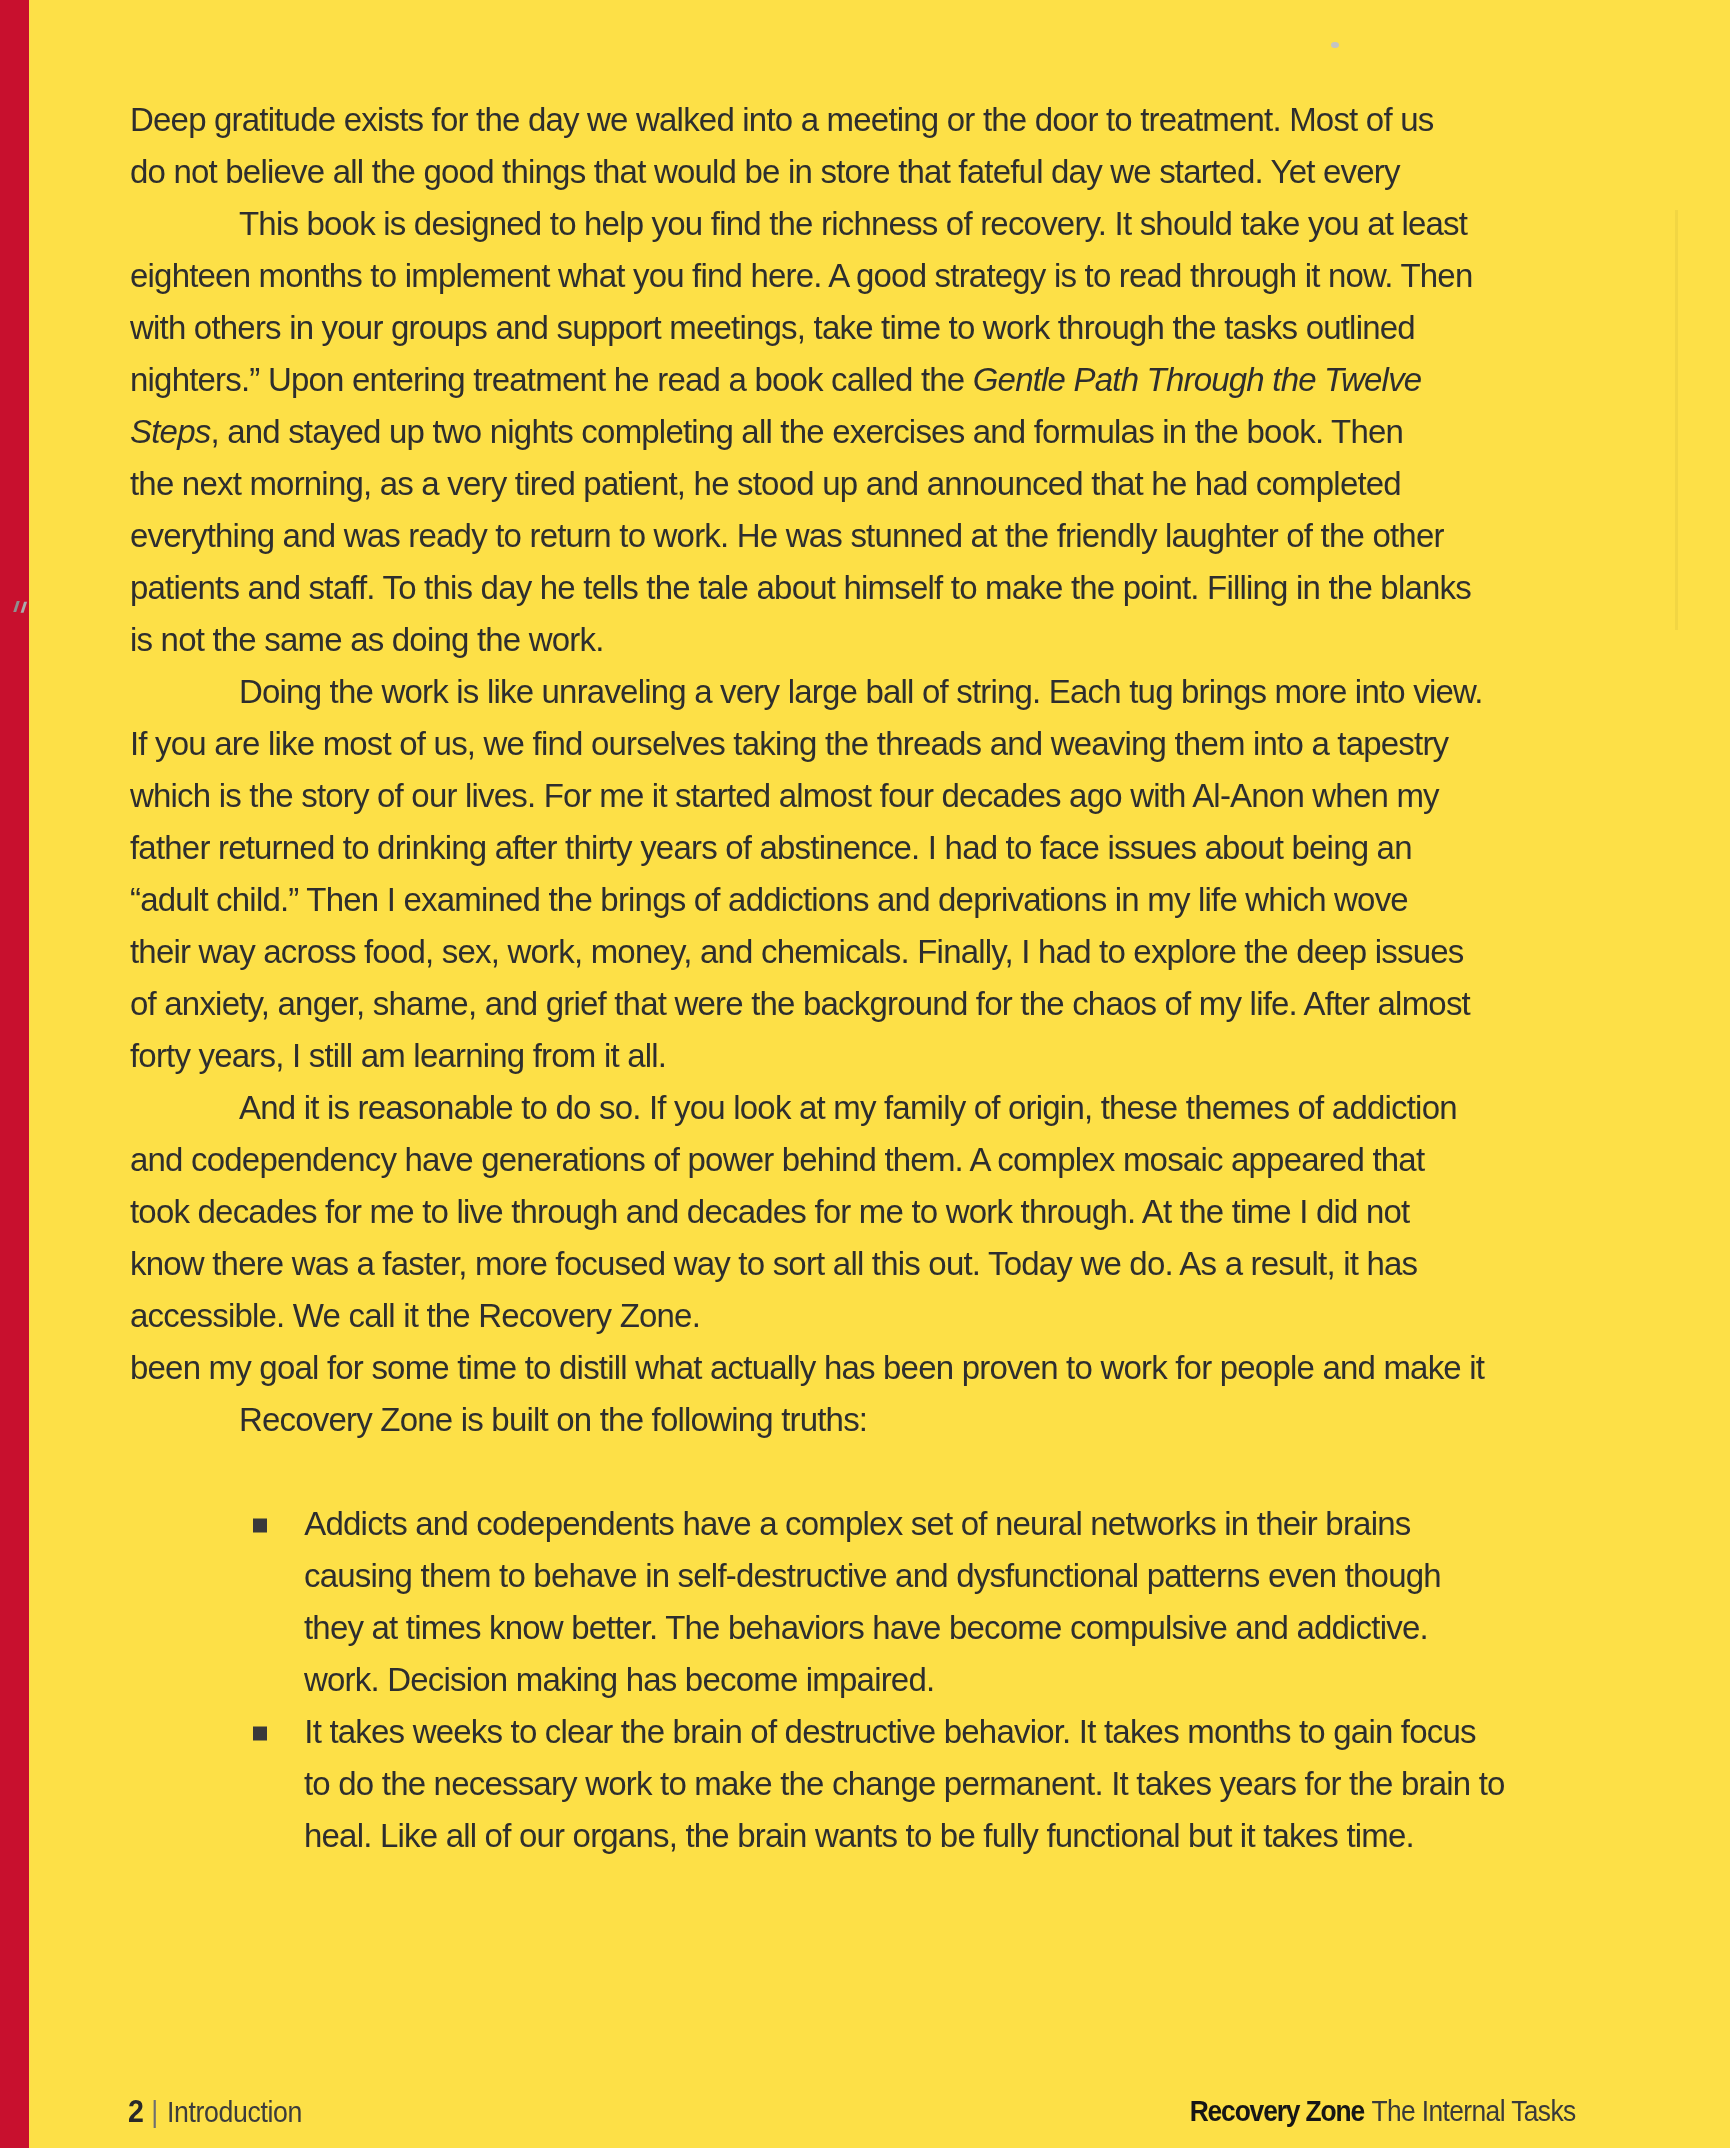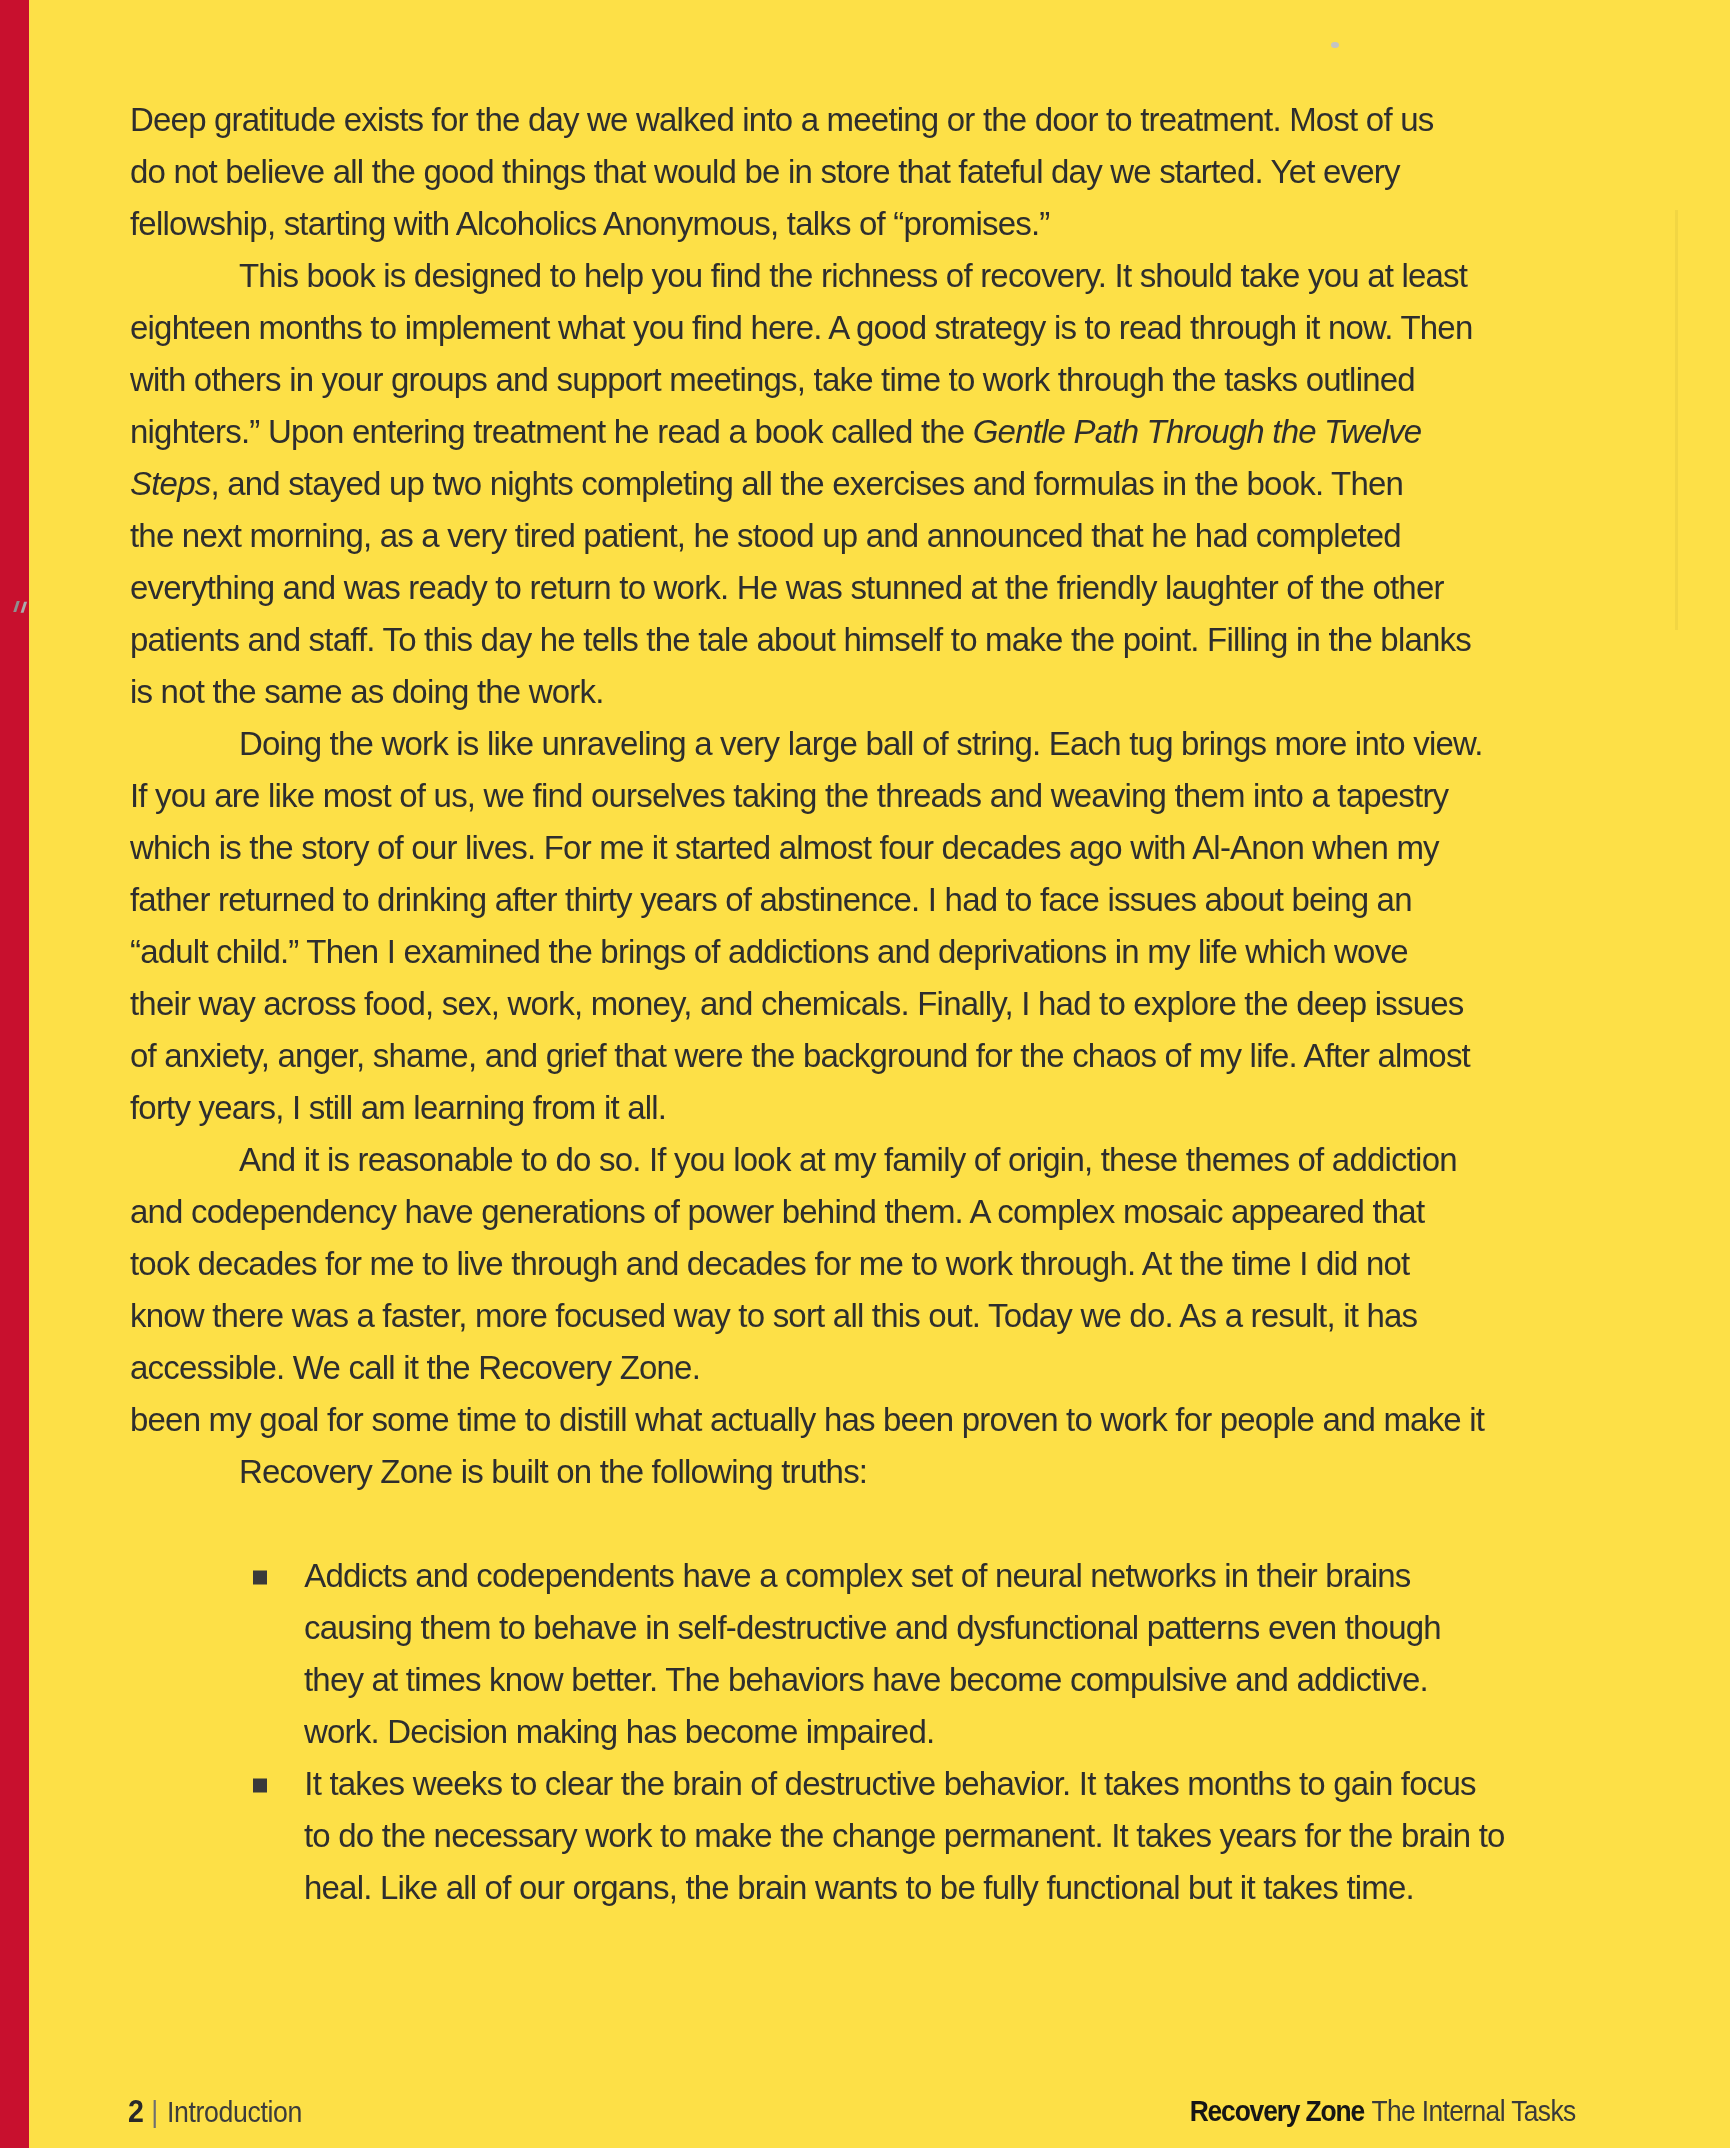--- a/index.html
+++ b/index.html
@@ -95,21 +95,20 @@
 
 <div class="page" style="background: #fde047;">
   <div class="redbar" style="background: rgb(200, 16, 46);"></div>
   <div class="artifact-margin"></div>
   <div class="artifact-speck"></div>
   <div class="crease"></div>
 
   <div class="textblock" style="color: rgb(46, 46, 46);">
       <div class="line"><span>Deep gratitude exists for the day we walked into a meeting or the door to treatment. Most of us</span></div>
       <div class="line"><span>do not believe all the good things that would be in store that fateful day we started. Yet every</span></div>
-      <div class="line"><span>fellowship, starting with Alcoholics Anonymous, talks of “promises.”</span></div>
       <div class="line para"><span>This book is designed to help you find the richness of recovery. It should take you at least</span></div>
       <div class="line"><span>eighteen months to implement what you find here. A good strategy is to read through it now. Then</span></div>
       <div class="line"><span>with others in your groups and support meetings, take time to work through the tasks outlined</span></div>
       <div class="line"><span>nighters.” Upon entering treatment he read a book called the </span><span class="it">Gentle Path Through the Twelve</span></div>
       <div class="line"><span class="it">Steps</span><span>, and stayed up two nights completing all the exercises and formulas in the book. Then</span></div>
       <div class="line"><span>the next morning, as a very tired patient, he stood up and announced that he had completed</span></div>
       <div class="line"><span>everything and was ready to return to work. He was stunned at the friendly laughter of the other</span></div>
       <div class="line"><span>patients and staff. To this day he tells the tale about himself to make the point. Filling in the blanks</span></div>
       <div class="line"><span>is not the same as doing the work.</span></div>
       <div class="line para"><span>Doing the work is like unraveling a very large ball of string. Each tug brings more into view.</span></div>

